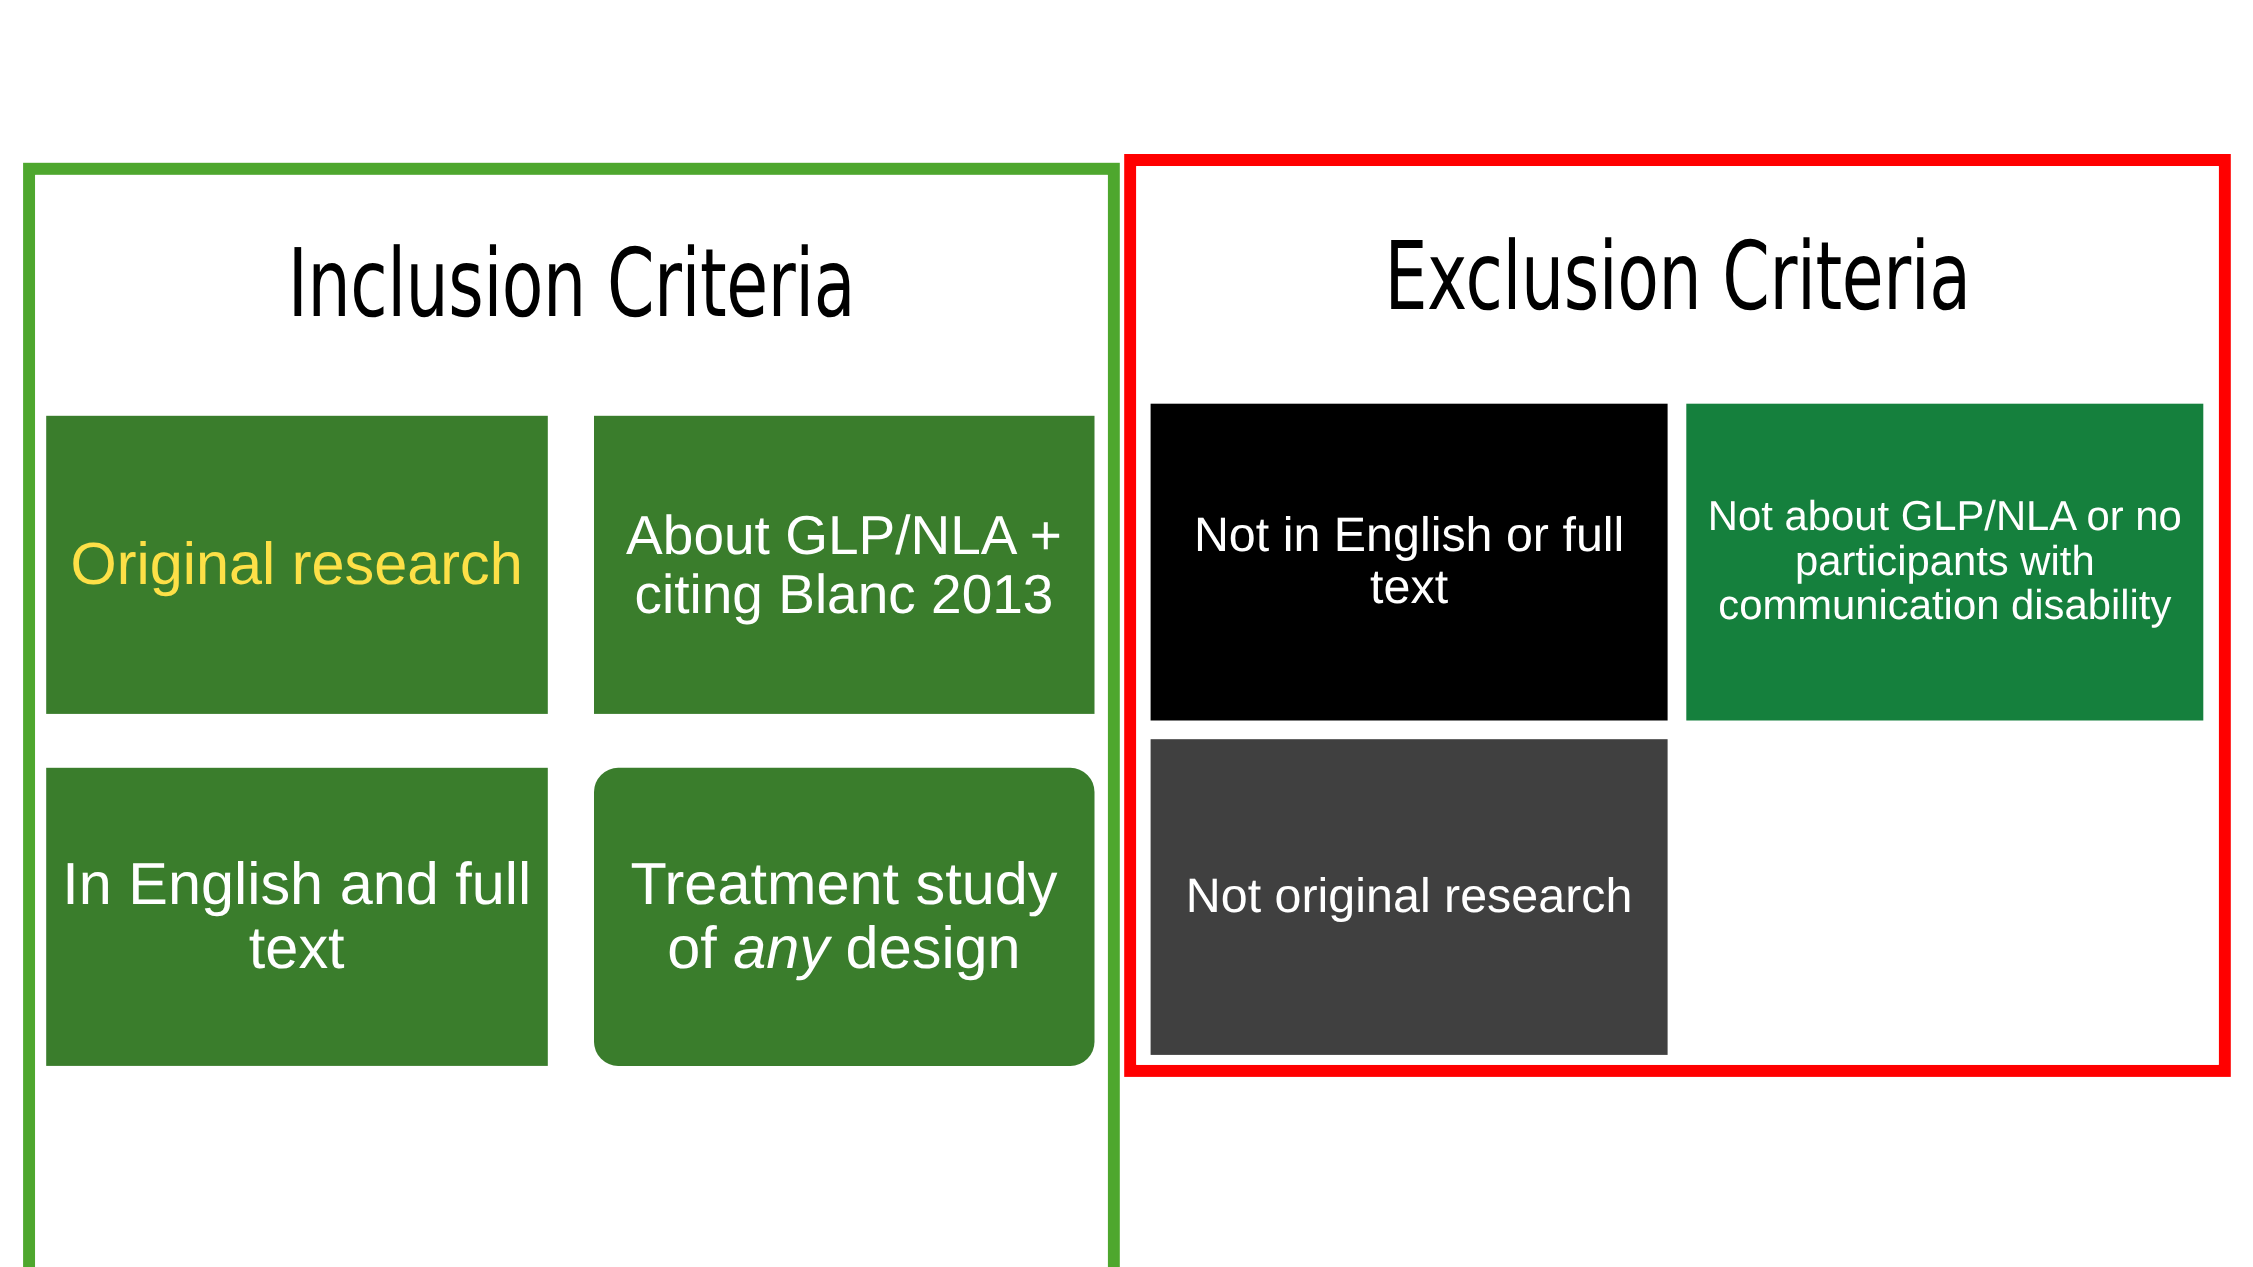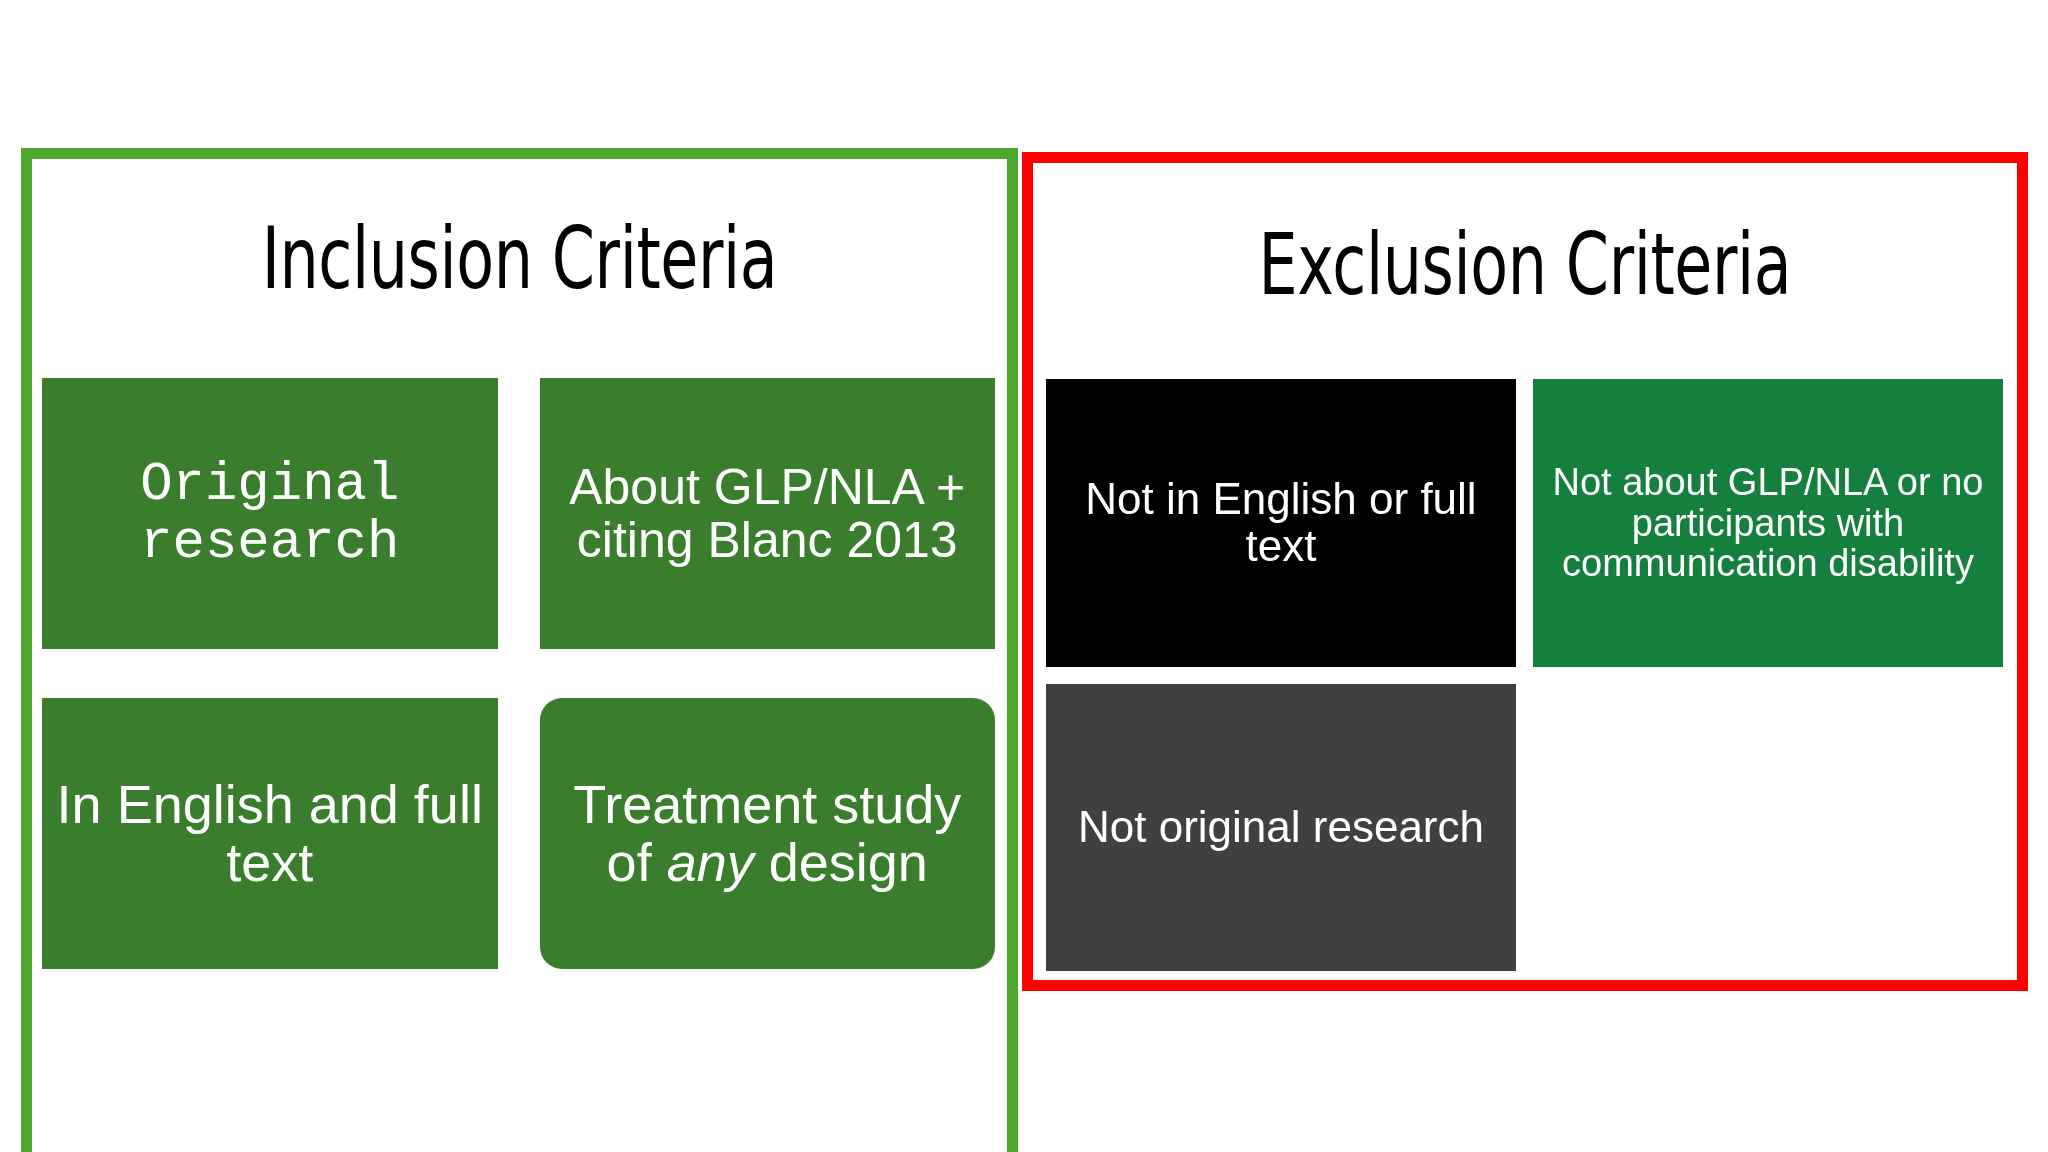--- a/index.html
+++ b/index.html
@@ -29,21 +29,21 @@
   }
   .panel-inclusion {
     left: 21px;
     top: 148px;
     width: 997px;
     height: 1088px;
     border: 11px solid #4EA72E;
   }
   .panel-exclusion {
     left: 1022px;
-    top: 152px;
+    top: 140px;
     width: 1006px;
     height: 839px;
     border: 11px solid #FF0000;
   }
   .panel-inner {
     position: relative;
     width: 100%;
     height: 100%;
     background: #ffffff;
   }
@@ -134,21 +134,21 @@
 
 <div class="slide">
 
   <div class="panel panel-inclusion" style="border-color: rgb(78, 167, 46);">
     <div class="panel-inner">
 
       <div class="panel-title" style="color: rgb(0, 0, 0);">Inclusion Criteria</div>
 
       <div class="grid">
 
-        <div class="cell cell-green" style="background: rgb(58, 125, 44); color: #ffffff; font-family: Liberation Mono, monospace;">
+        <div class="cell cell-green" style="background: rgb(58, 125, 44); color: #fde047;">
           <span class="cell-text size-xl">Original research</span>
         </div>
 
         <div class="cell cell-green" style="background: rgb(58, 125, 44); color: rgb(255, 255, 255);">
           <span class="cell-text size-lg">About GLP/NLA + citing Blanc 2013</span>
         </div>
 
         <div class="cell cell-green" style="background: rgb(58, 125, 44); color: rgb(255, 255, 255); justify-content: flex-end;">
           <span class="cell-text size-xl">In English and full text</span>
         </div>

